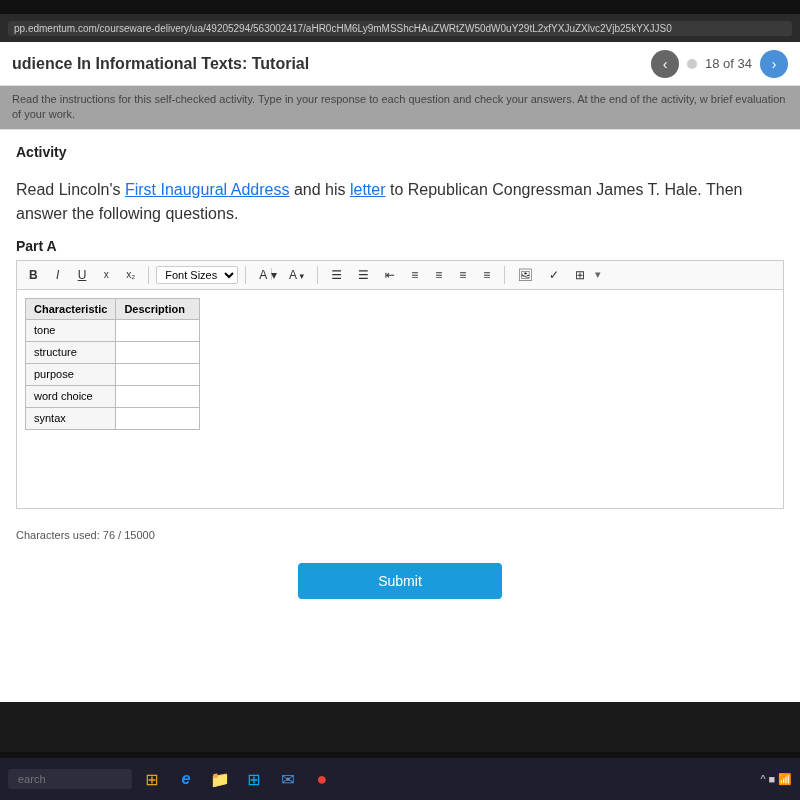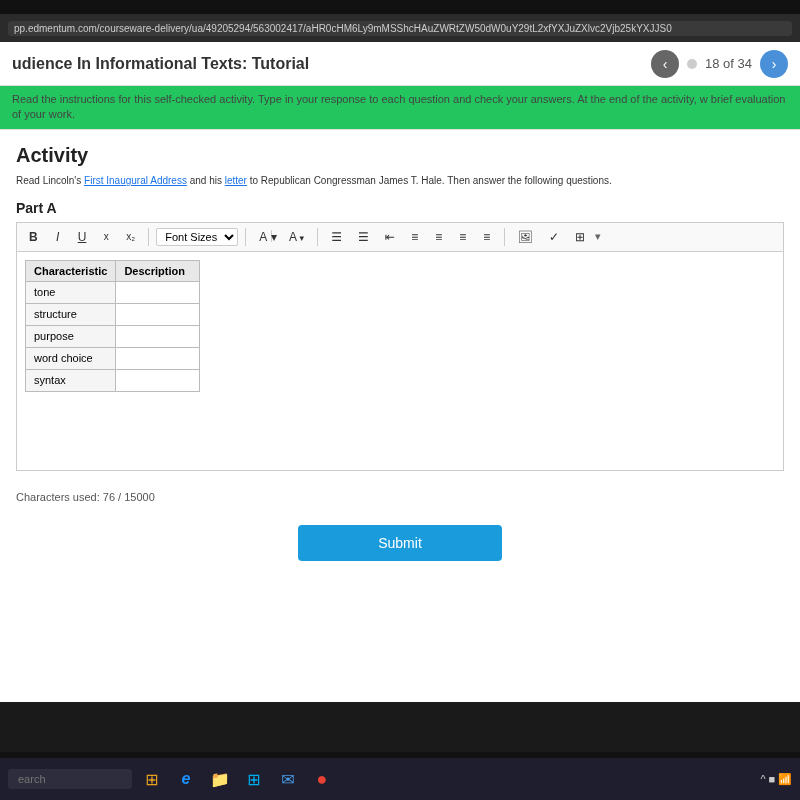--- a/index.html
+++ b/index.html
@@ -77,41 +77,41 @@
       background: #4a90d9;
       color: #fff;
     }
     .page-counter {
       font-size: 13px;
       color: #555;
     }
 
     
     .instructions-bar {
-      background: #22c55e;
+      background: #a3a3a3;
       border-bottom: 1px solid #e0e0e0;
       padding: 6px 12px;
       font-size: 11px;
       color: #444;
       line-height: 1.4;
     }
 
     
     .activity-area {
       padding: 14px 16px;
       background: #fff;
     }
     .activity-title {
-      font-size: 20px;
+      font-size: 14px;
       font-weight: bold;
       color: #222;
-      margin-bottom: 6px;
+      margin-bottom: 18px;
     }
     .activity-desc {
-      font-size: 10px;
+      font-size: 16px;
       color: #333;
       margin-bottom: 12px;
       line-height: 1.5;
     }
     .link-text {
       color: #1a73e8;
       text-decoration: underline;
       cursor: pointer;
     }
     .part-title {

